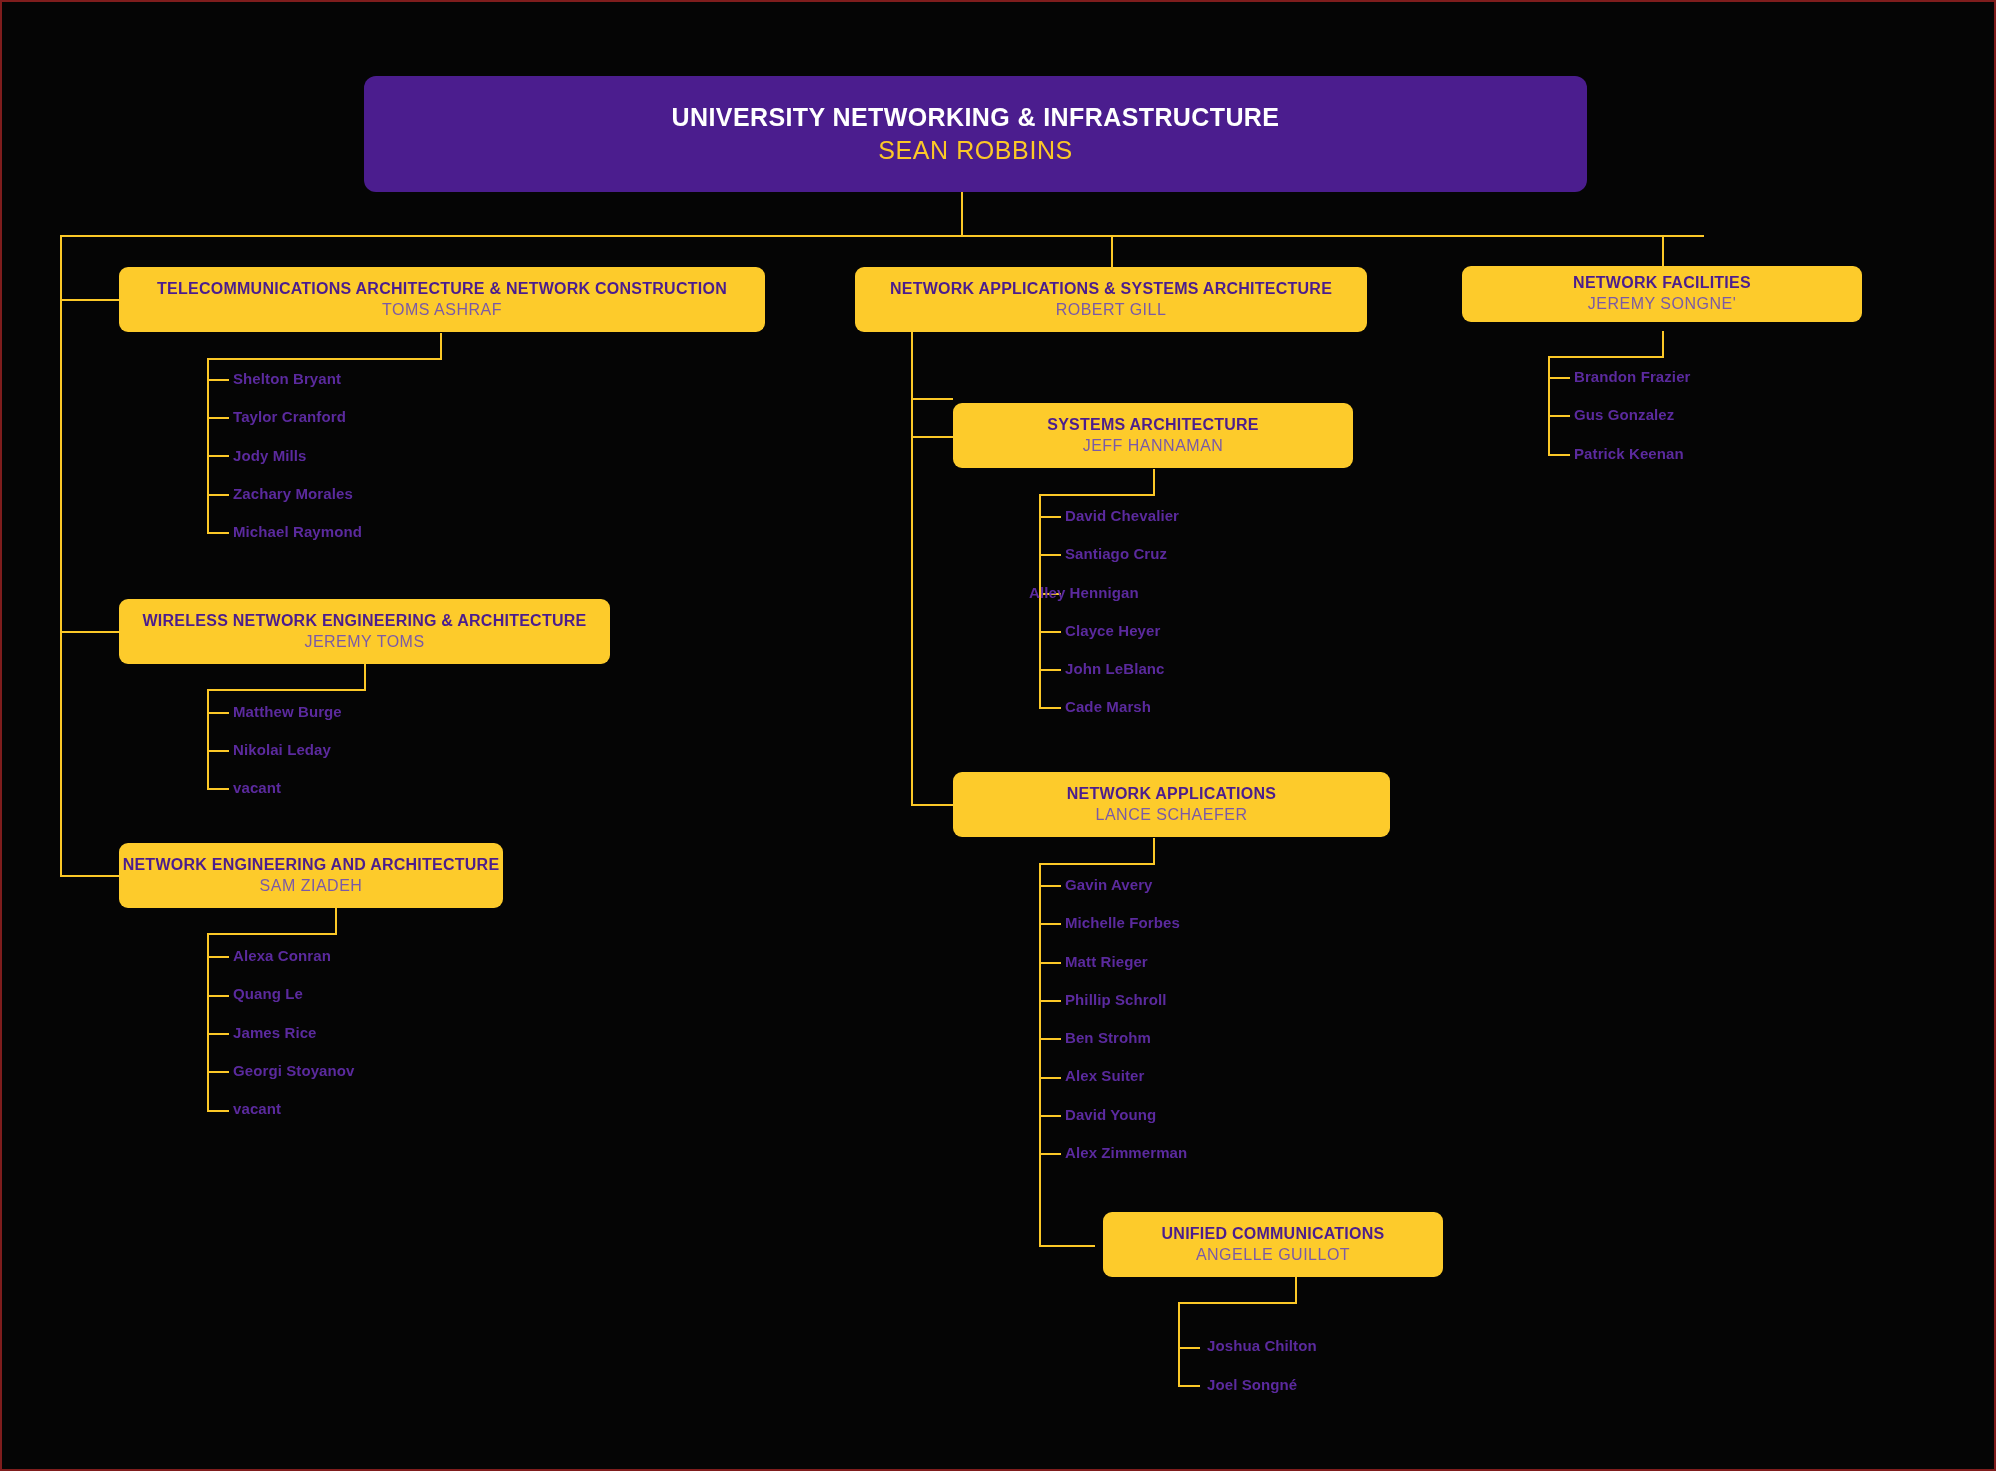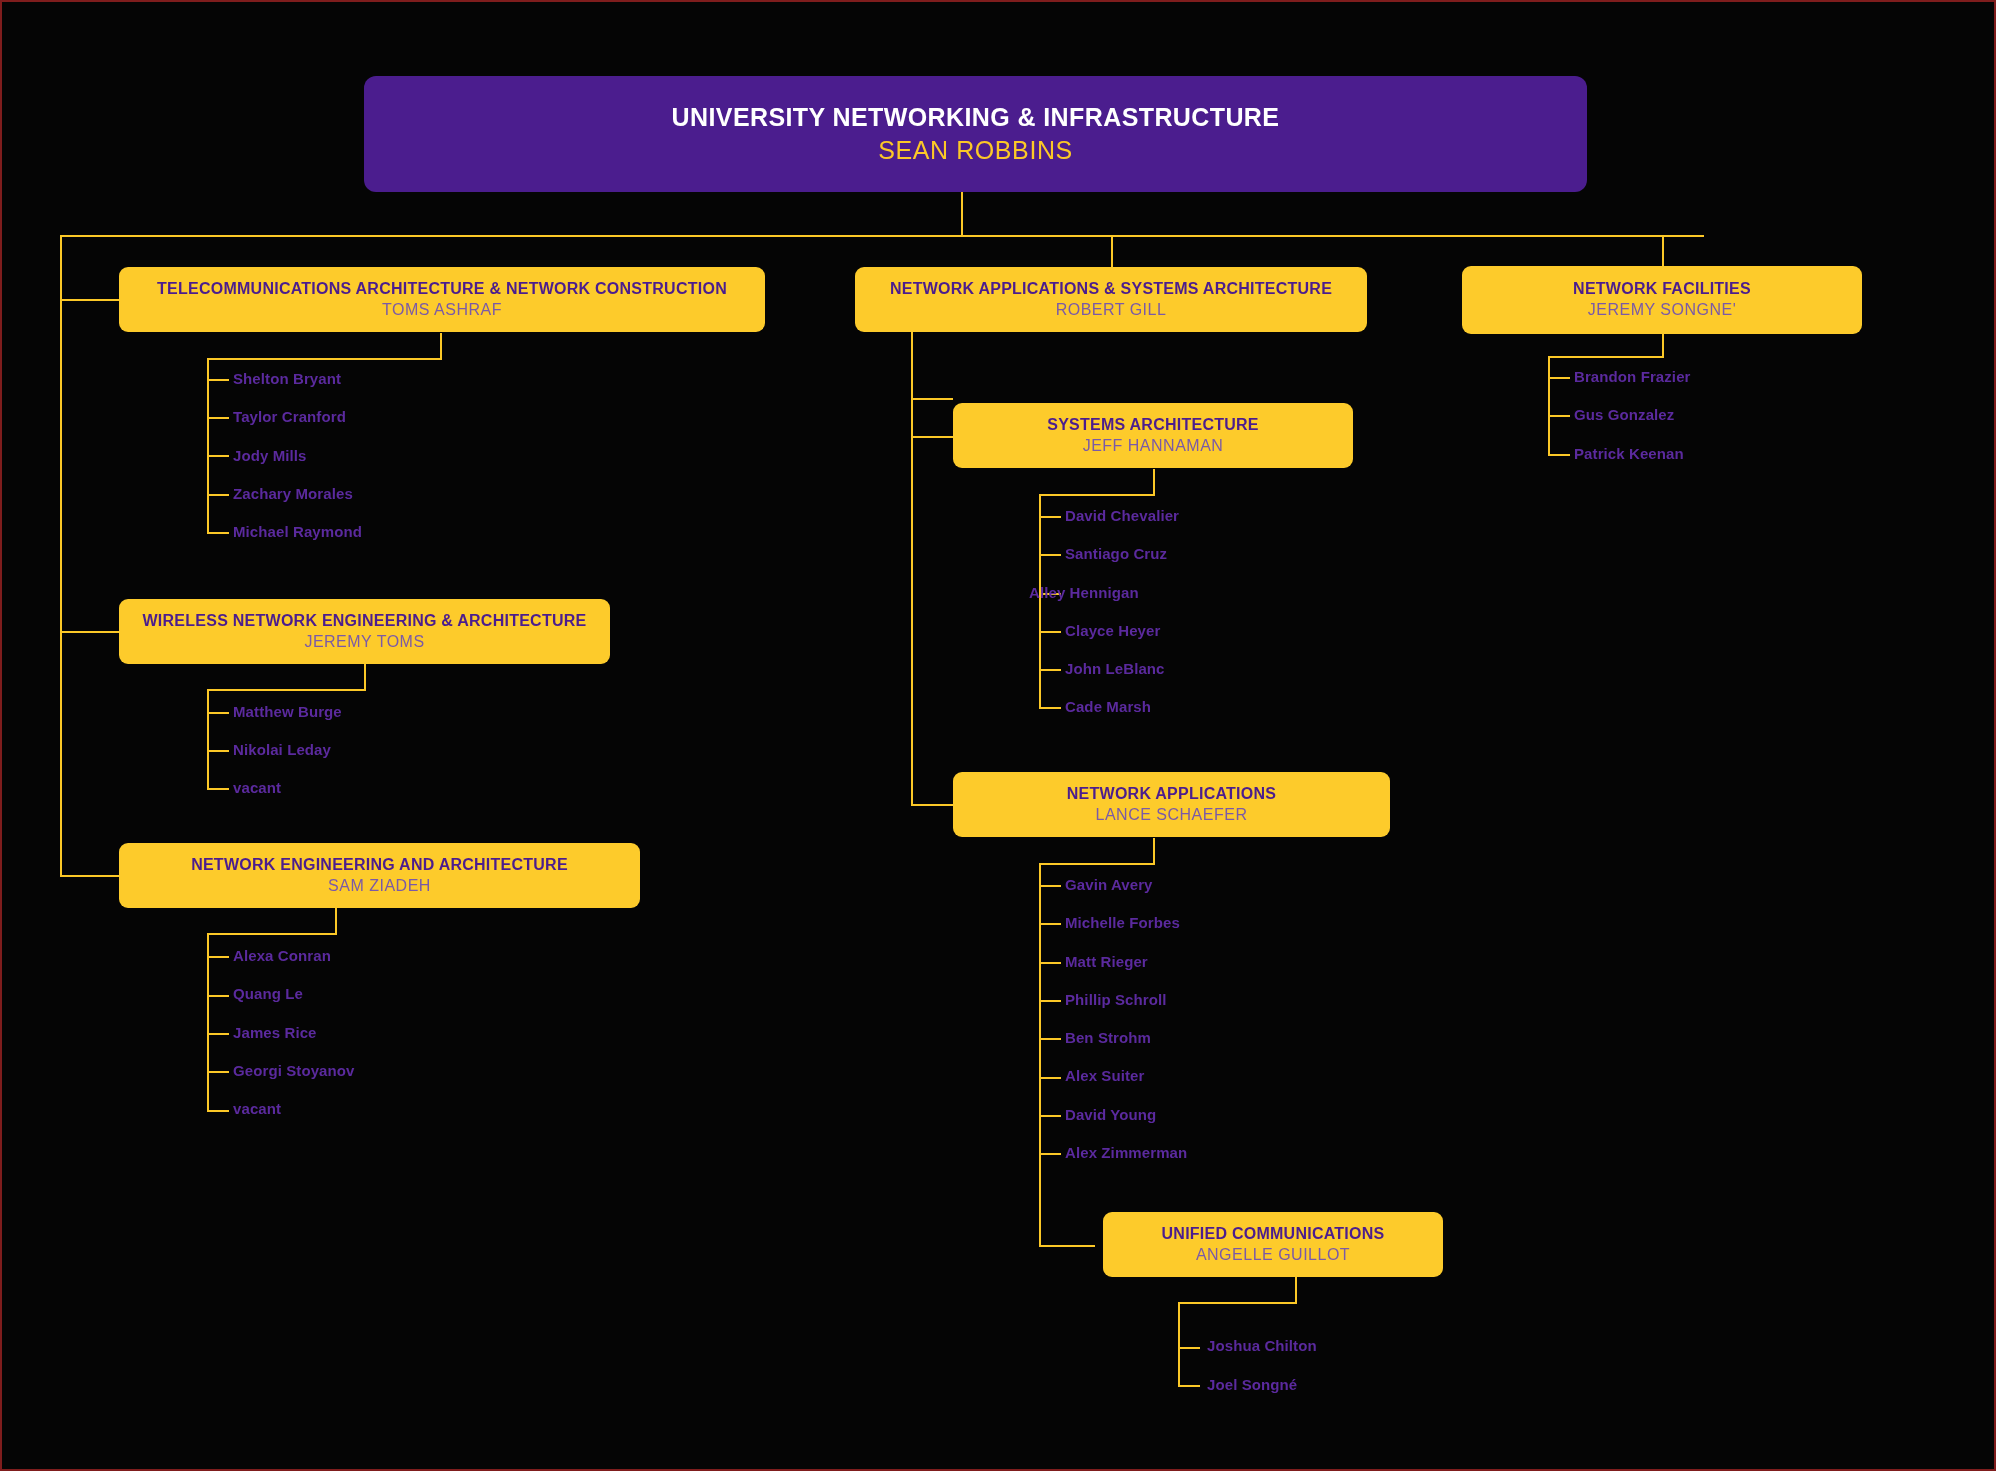--- a/index.html
+++ b/index.html
@@ -188,21 +188,21 @@
   <div class="staff" style="left:231px; top:521px;">Michael Raymond</div>
 
   <div class="node dept" style="left:117px; top:597px; width:491px; height:65px;">
     <div class="title">WIRELESS NETWORK ENGINEERING &amp; ARCHITECTURE</div>
     <div class="person">JEREMY TOMS</div>
   </div>
   <div class="staff" style="left:231px; top:701px;">Matthew Burge</div>
   <div class="staff" style="left:231px; top:739px;">Nikolai Leday</div>
   <div class="staff" style="left:231px; top:777px;">vacant</div>
 
-  <div class="node dept" style="left:117px; top:841px; width:521px; height:65px;">
+  <div class="node dept" style="left:117px; top:841px; width:384px; height:65px;">
     <div class="title">NETWORK ENGINEERING AND ARCHITECTURE</div>
     <div class="person">SAM ZIADEH</div>
   </div>
   <div class="staff" style="left:231px; top:945px;">Alexa Conran</div>
   <div class="staff" style="left:231px; top:983px;">Quang Le</div>
   <div class="staff" style="left:231px; top:1022px;">James Rice</div>
   <div class="staff" style="left:231px; top:1060px;">Georgi Stoyanov</div>
   <div class="staff" style="left:231px; top:1098px;">vacant</div>
 
   <div class="node dept" style="left:853px; top:265px; width:512px; height:65px;">
@@ -234,21 +234,21 @@
   <div class="staff" style="left:1063px; top:1104px;">David Young</div>
   <div class="staff" style="left:1063px; top:1142px;">Alex Zimmerman</div>
 
   <div class="node dept" style="left:1101px; top:1210px; width:340px; height:65px;">
     <div class="title">UNIFIED COMMUNICATIONS</div>
     <div class="person">ANGELLE GUILLOT</div>
   </div>
   <div class="staff" style="left:1205px; top:1335px;">Joshua Chilton</div>
   <div class="staff" style="left:1205px; top:1374px;">Joel Songné</div>
 
-  <div class="node dept" style="left:1460px; top:264px; width:400px; height:68px;">
+  <div class="node dept" style="left:1460px; top:264px; width:400px; height:56px;">
     <div class="title">NETWORK FACILITIES</div>
     <div class="person">JEREMY SONGNE'</div>
   </div>
   <div class="staff" style="left:1572px; top:366px;">Brandon Frazier</div>
   <div class="staff" style="left:1572px; top:404px;">Gus Gonzalez</div>
   <div class="staff" style="left:1572px; top:443px;">Patrick Keenan</div>
 
 </div>
 
 </body></html>

